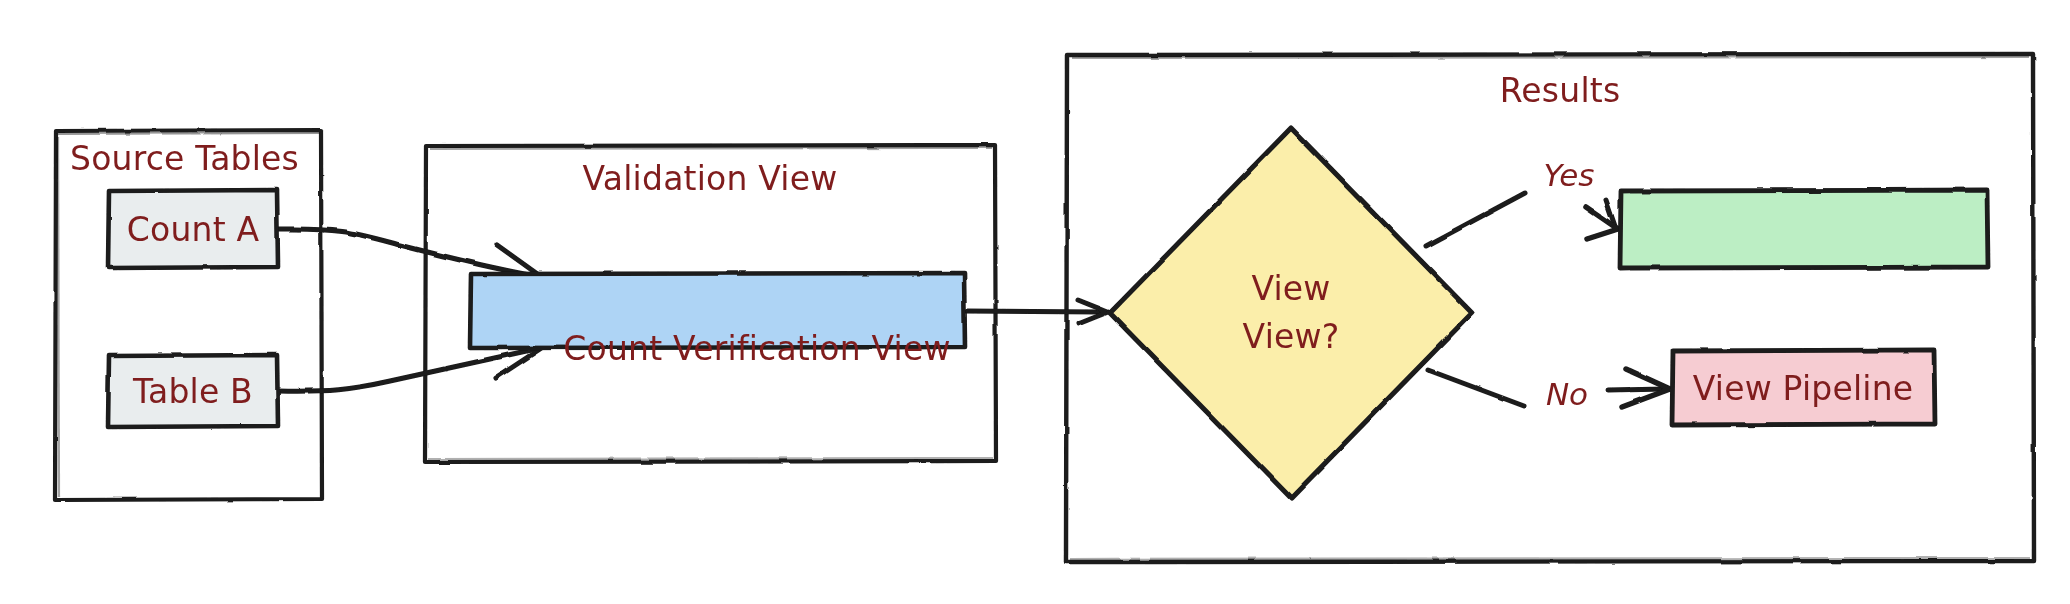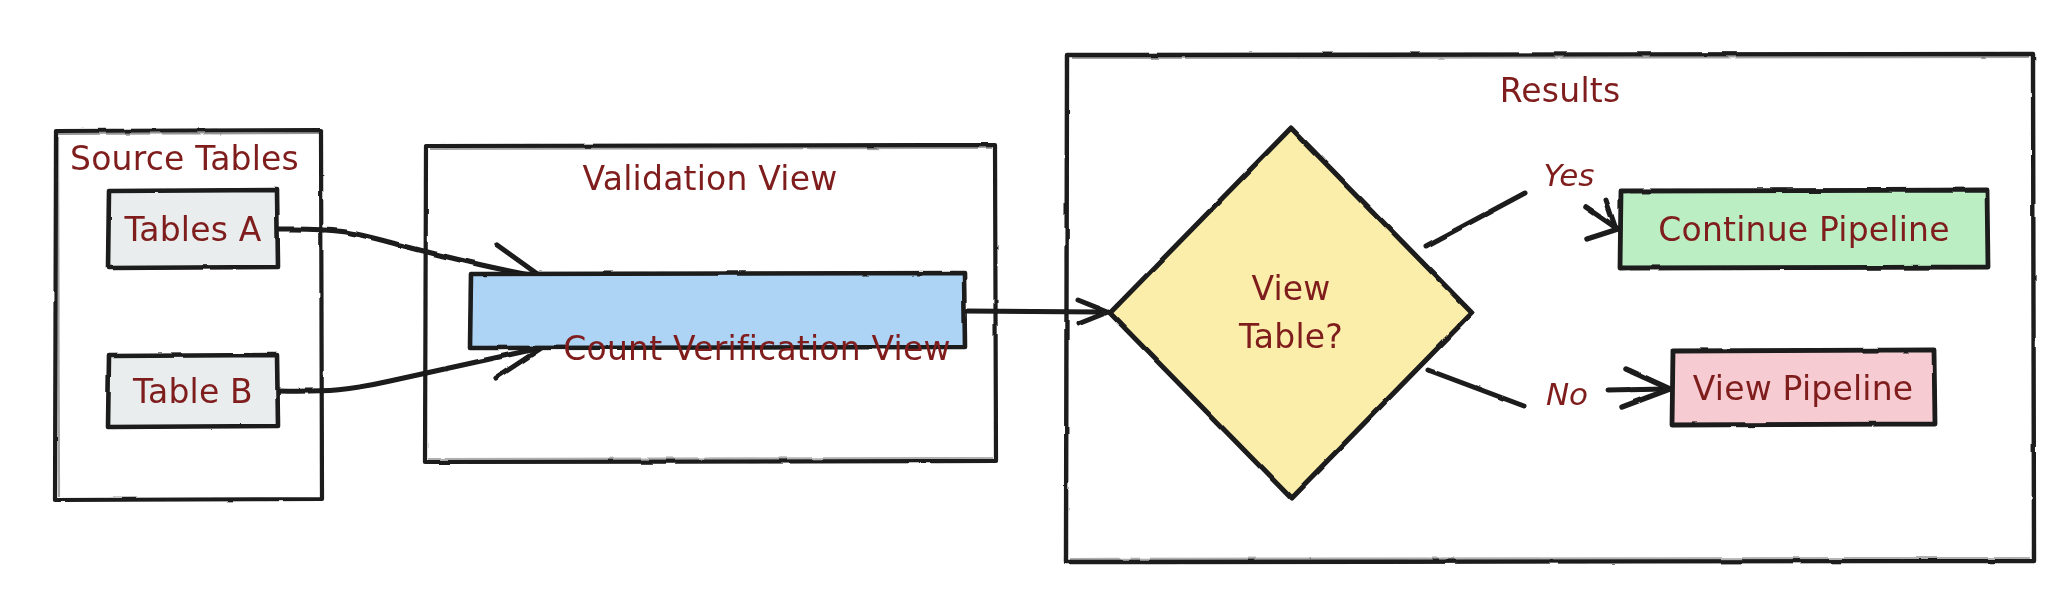--- a/index.html
+++ b/index.html
@@ -111,30 +111,29 @@
 
     </g>
   </svg>
 
   <div class="lbl group-title ctr" style="left:710px;top:178px;">Validation View</div>
 
   <div class="lbl group-title" style="left:70px;top:142px;">Source Tables</div>
 
   <div class="lbl group-title ctr" style="left:1560px;top:90px;">Results</div>
 
-  <div class="lbl node-title ctr" style="left:193px;top:229px;">Tables A</div>
+  <div class="lbl node-title ctr" style="left:193px;top:229px;">Count A</div>
 
   <div class="lbl node-title ctr" style="left:193px;top:391px;text-align:center;">Table B</div>
 
   <div class="lbl node-title ctr" style="left:757px;top:311px;margin-top:37px;">Count Verification View</div>
 
   <div class="lbl node-title ctr" style="left:1291px;top:288px;">View</div>
-  <div class="lbl node-title ctr" style="left:1291px;top:336px;">Table?</div>
+  <div class="lbl node-title ctr" style="left:1291px;top:336px;">View?</div>
 
-  <div class="lbl node-title ctr" style="left:1804px;top:229px;">Continue Pipeline</div>
 
   <div class="lbl node-title ctr" style="left:1803px;top:388px;">View Pipeline</div>
 
   <div class="lbl edge-lbl ctr" style="left:1569px;top:175px;">Yes</div>
 
   <div class="lbl edge-lbl ctr" style="left:1567px;top:394px;">No</div>
 
 </div>
 
 </body></html>

